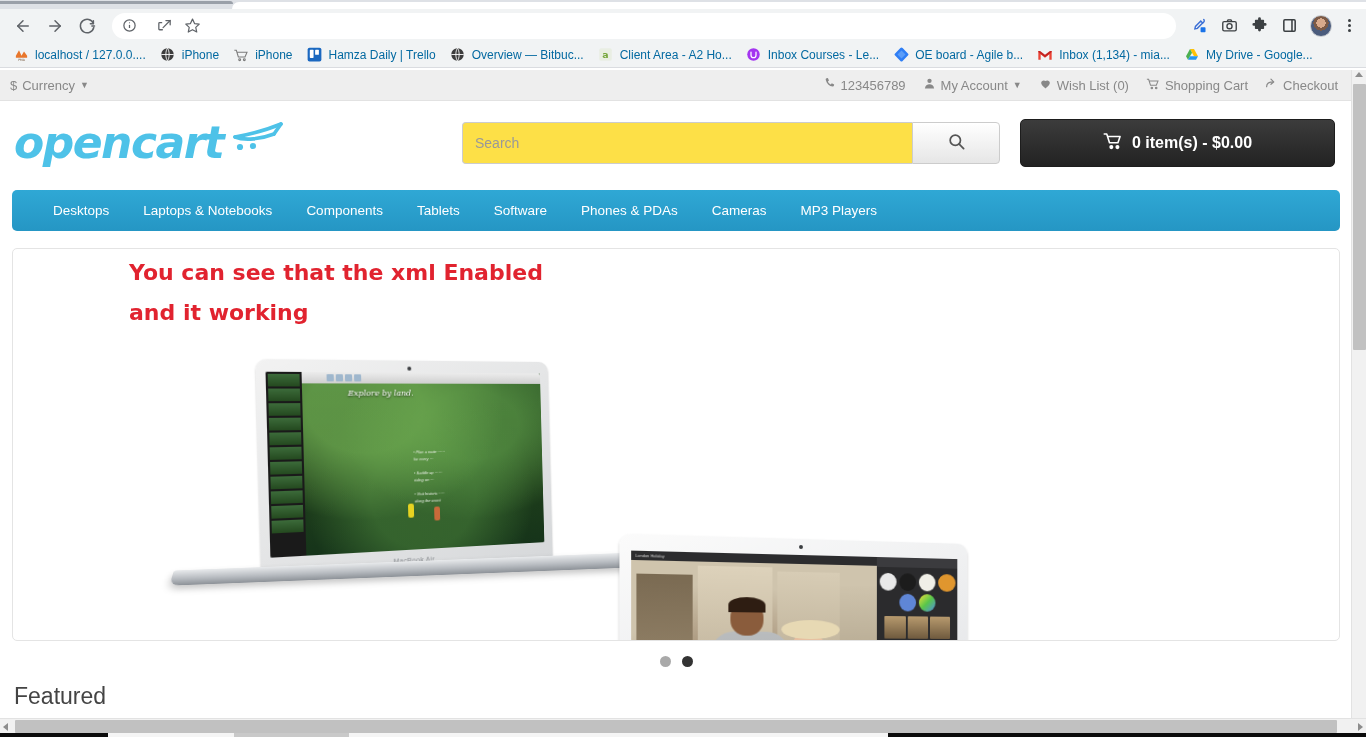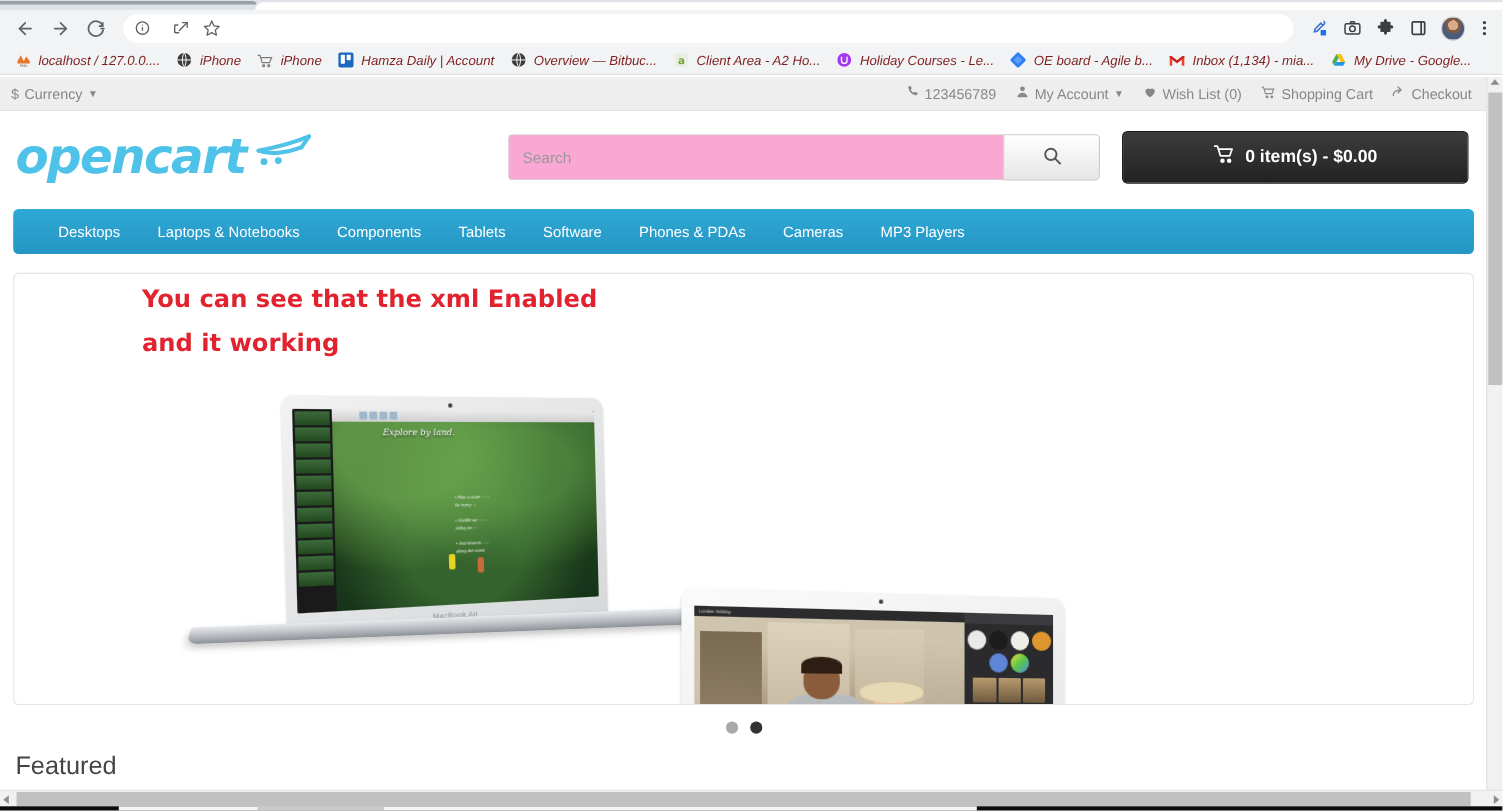--- a/index.html
+++ b/index.html
@@ -65,21 +65,21 @@
   .menu-dots i { width:3px; height:3px; border-radius:50%; background:#3c4043; display:block;}
 
   .bookmarks {
     height: 26px; background:#f1f3f4; display:flex; align-items:center;
     padding: 0 6px; gap: 0px; border-bottom:1px solid #dadce0; overflow:hidden;
   }
   .bm {
     display:flex; align-items:center; gap:6px; padding: 2px 7px; height:22px;
     border-radius:4px; white-space:nowrap; flex:0 0 auto;
   }
-  .bm .lbl { font-size:12px; color:#7f1d1d;font-style:italic; }
+  .bm .lbl { font-size:12px; color:#0369a1; }
   .bm-ico { width:16px; height:16px; flex:0 0 auto; display:flex; align-items:center; justify-content:center;}
 
   
   .viewport {
     position: absolute; left:0; top:70px; width:1366px; height:648px;
     background:#fff; overflow:hidden;
   }
   .page {
     position:absolute; left:0; top:0; width:1352px; height:648px; background:#fff;
   }
@@ -108,21 +108,21 @@
     color:#4ec2e8; font-weight:700;
     font-family: "DejaVu Sans", sans-serif;
     display:flex; align-items:flex-start; gap:4px;font-style:italic;
   }
   .cart-swoosh { position:relative; width:58px; height:40px; }
 
   .searchbox { flex:0 0 auto; width:538px; display:flex; height:42px; }
   .searchbox input {
     flex:1 1 auto; height:42px; border:1px solid #cccccc; border-right:none;
     border-radius:4px 0 0 4px; padding: 0 12px; font-size:14px; color:#555;
-    outline:none; background:#f9a8d4; font-family:"Liberation Sans", sans-serif;
+    outline:none; background:#fde047; font-family:"Liberation Sans", sans-serif;
   }
   .searchbox input::placeholder{ color:#999; }
   .search-btn {
     width:88px; height:42px; border:1px solid #cccccc; border-radius:0 4px 4px 0;
     background: linear-gradient(#ffffff, #e6e6e6); cursor:pointer;
     display:flex; align-items:center; justify-content:center; color:#555;
   }
 
   .cart-wrap { flex:1 1 auto; display:flex; justify-content:flex-end; padding-right:5px;}
   .cart-btn {
@@ -431,21 +431,21 @@
     </div>
 
     <div class="bm">
       <span class="bm-ico">
         <svg width="15" height="15" viewBox="0 0 24 24">
             <rect x="1" y="1" width="22" height="22" rx="3" fill="#1b68c0"></rect>
             <rect x="4.5" y="4.5" width="6" height="13" rx="1" fill="#fff"></rect>
             <rect x="13" y="4.5" width="6" height="8" rx="1" fill="#fff"></rect>
           </svg>
       </span>
-      <span class="lbl">Hamza Daily | Account</span>
+      <span class="lbl">Hamza Daily | Trello</span>
     </div>
 
     <div class="bm">
       <span class="bm-ico">
         <svg width="15" height="15" viewBox="0 0 24 24">
             <circle cx="12" cy="12" r="10" fill="#3c3c3c"></circle>
             <path d="M2 12h20M12 2c3.5 3.6 3.5 16.4 0 20M12 2c-3.5 3.6-3.5 16.4 0 20" stroke="#fff" stroke-width="1.4" fill="none"></path>
           </svg>
       </span>
       <span class="lbl">Overview — Bitbuc...</span>
@@ -461,21 +461,21 @@
       <span class="lbl">Client Area - A2 Ho...</span>
     </div>
 
     <div class="bm">
       <span class="bm-ico">
         <svg width="15" height="15" viewBox="0 0 24 24">
             <circle cx="12" cy="12" r="10" fill="#a435f0"></circle>
             <path d="M8 8v5a4 4 0 0 0 8 0V8" stroke="#fff" stroke-width="2" fill="none" stroke-linecap="round"></path>
           </svg>
       </span>
-      <span class="lbl">Holiday Courses - Le...</span>
+      <span class="lbl">Inbox Courses - Le...</span>
     </div>
 
     <div class="bm">
       <span class="bm-ico">
         <svg width="15" height="15" viewBox="0 0 24 24">
             <rect x="3.5" y="3.5" width="17" height="17" rx="2.5" transform="rotate(45 12 12)" fill="#2f7ef5"></rect>
             <rect x="7.5" y="7.5" width="9" height="9" transform="rotate(45 12 12)" fill="#5b9df9"></rect>
           </svg>
       </span>
       <span class="lbl">OE board - Agile b...</span>

